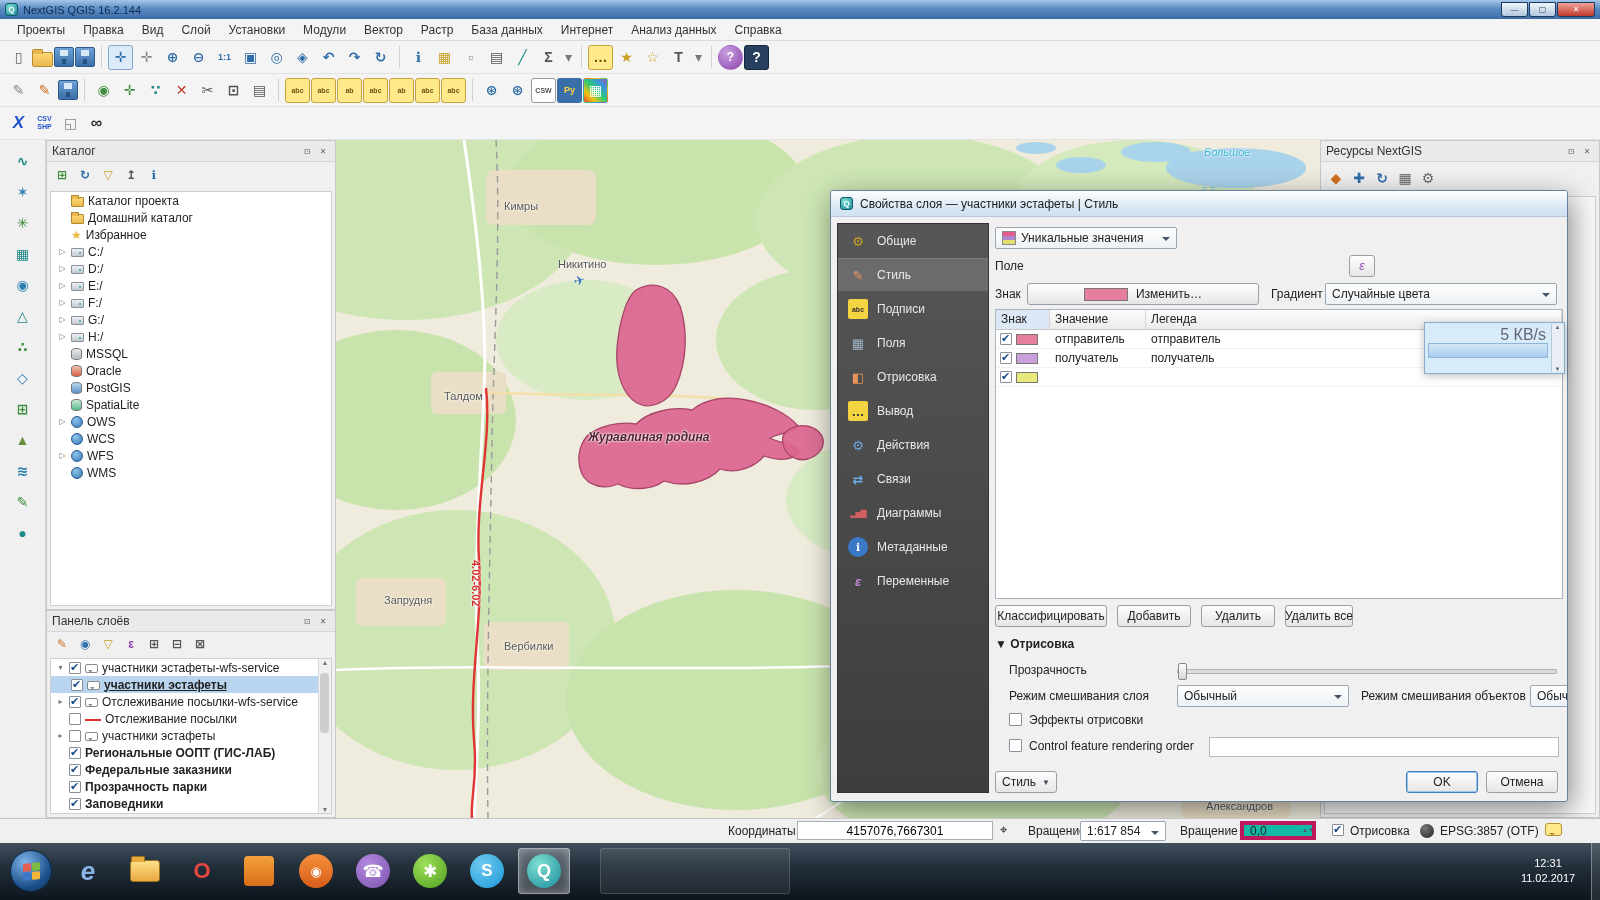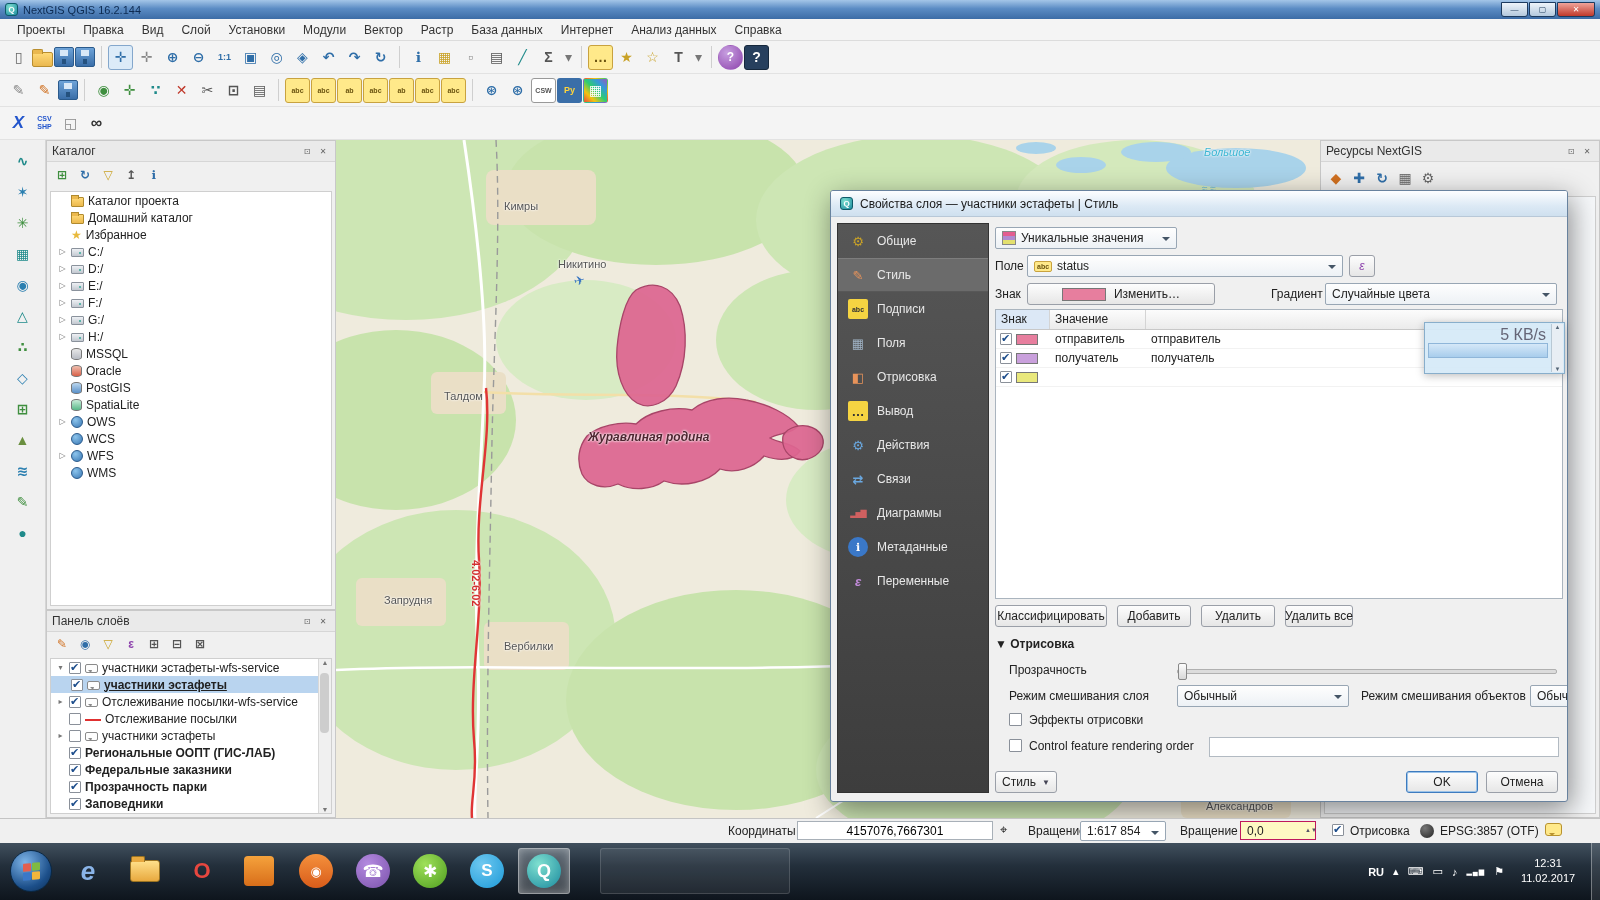--- a/index.html
+++ b/index.html
@@ -96,21 +96,21 @@
 .shandle{position:absolute;width:9px;height:17px;background:linear-gradient(#fdfdfd,#d8d8d8);border:1px solid #888;border-radius:2px;top:-7px;left:0}
 .cbx{position:absolute;width:13px;height:13px;background:#fff;border:1px solid #8a9099;border-radius:1px}
 .dfield{position:absolute;height:20px;background:#fff;border:1px solid #b2bac2}
 
 .dlov{position:absolute;left:1424px;top:322px;width:141px;height:52px;background:rgba(213,233,248,.93);border:1px solid #88aecb;box-shadow:0 2px 8px rgba(0,0,0,.25);z-index:60}
 .dlband{position:absolute;left:3px;right:16px;top:20px;height:15px;background:linear-gradient(#d5e8f8,#a8cdec);border:1px solid #8fb6d9}
 .dlsb{position:absolute;right:1px;top:1px;bottom:1px;width:12px;background:#e8eef4;border-left:1px solid #b8c8d4;display:flex;flex-direction:column;justify-content:space-between;align-items:center;font-size:6px;color:#567}
 
 .statusbar{position:absolute;left:0;top:818px;width:1600px;height:25px;background:#f0f0f0;border-top:1px solid #c4c4c4;z-index:45}
 .sb-input{position:absolute;background:#fff;border:1px solid #a8b0b8;text-align:center;font-size:12px;height:19px;font-family:"Liberation Sans",sans-serif}
-.spin{position:absolute;height:19px;background:#fef9c3;border:1px solid #be185d;display:flex;align-items:center;padding-left:6px}
+.spin{position:absolute;height:19px;background:#14b8a6;border:4px solid #be185d;display:flex;align-items:center;padding-left:6px}
 .spin::after{content:"▲▼";position:absolute;right:2px;font-size:6px;color:#556;letter-spacing:0;width:8px;line-height:7px;white-space:pre-wrap}
 .sbubble{position:absolute;width:17px;height:13px;background:#ffe98a;border:1px solid #b8922f;border-radius:3px}
 .sbubble::after{content:"";position:absolute;left:3px;bottom:-4px;border:3px solid transparent;border-top-color:#b8922f}
 
 .taskbar{position:absolute;left:0;top:843px;width:1600px;height:57px;background:linear-gradient(#41505e,#232f3b 40%,#0e151d);z-index:50}
 .orb{position:absolute;left:10px;top:7px;width:42px;height:42px;border-radius:50%;background:radial-gradient(circle at 35% 28%,#7db4e8,#1c4f8a 65%,#0d2d52);border:1px solid #0a2844;display:flex;align-items:center;justify-content:center}
 .flag{display:grid;grid-template-columns:8px 8px;grid-template-rows:8px 8px;gap:1px;transform:skewY(-6deg)}
 .flag i{border-radius:1px}
 .tb-btn{position:absolute;top:5px;width:52px;height:46px;border-radius:3px;display:flex;align-items:center;justify-content:center;font-size:22px;font-weight:bold}
 .tb-btn.active{background:rgba(255,255,255,.22);border:1px solid rgba(255,255,255,.45);box-shadow:inset 0 0 10px rgba(255,255,255,.35)}
@@ -552,39 +552,36 @@
           <span class="dico" style="color:#c08ad8;font-style:italic">ε</span>
           <span>Переменные</span>
         </div>
     </div>
 
     <div class="combo" style="left:164px;top:36px;width:182px">
         <span class="cat-ic"></span>
         <span>Уникальные значения</span>
       </div>
     <span class="lab" style="left:164px;top:68px">Поле</span>
-    <div class="combo" style="left:196px;top:64px;width:316px">
-        <span class="abc-ic">abc</span>
-        <span>status</span>
-      </div>
     <div class="btn" style="left:518px;top:64px;width:26px;font-style:italic;color:#8e44ad">ε</div>
     <span class="lab" style="left:164px;top:96px">Знак</span>
-    <div class="btn" style="left:196px;top:92px;width:188px;gap:8px">
+    <div class="btn" style="left:196px;top:92px;width:232px;gap:8px">
         <span class="sw" style="width: 44px; height: 13px; background: rgb(231, 126, 158);"></span>
         <span>Изменить…</span>
       </div>
     <span class="lab" style="left:440px;top:96px">Градиент</span>
     <div class="combo" style="left:494px;top:92px;width:232px">
         <span>Случайные цвета</span>
       </div>
 
     <div class="dtable">
       <div class="dth">
         <div style="width:54px;background:#dce8f6">Знак</div>
         <div style="width:96px">Значение</div>
+        <div style="flex:1">Легенда</div>
       </div>
       <div class="dtr">
         <div style="width:54px;display:flex;align-items:center;gap:4px;padding-left:4px">
             <span class="cb on"></span>
             <span class="sw" style="background: rgb(231, 126, 158);"></span>
           </div>
         <div style="width:96px;padding-left:5px">отправитель</div>
         <div style="flex:1;padding-left:5px">отправитель</div>
       </div>
       <div class="dtr">
@@ -690,29 +687,20 @@
     <div class="tb-btn" style="left:404px">
         <span class="circ" style="background:radial-gradient(circle at 35% 30%,#9fe05a,#4f9e1f)">✱</span>
       </div>
     <div class="tb-btn" style="left:461px">
         <span class="circ" style="background:radial-gradient(circle at 35% 30%,#6ec8f0,#1d9ad8)">S</span>
       </div>
     <div class="tb-btn active" style="left:518px">
         <span class="circ" style="background:radial-gradient(circle at 35% 30%,#7fe0d0,#1b8a9e);font-size:18px;font-weight:bold">Q</span>
       </div>
     <div class="tb-btn" style="left:600px;width:190px;background:rgba(255,255,255,.07);border:1px solid rgba(255,255,255,.15)"></div>
-    <div class="tray">
-      <span style="font-weight:bold">RU</span>
-      <span>▴</span>
-      <span>⌨</span>
-      <span>▭</span>
-      <span>♪</span>
-      <span style="font-size:7px;letter-spacing:1px">▂▄▆</span>
-      <span>⚑</span>
-    </div>
     <div class="clock">
       <div>12:31</div>
       <div>11.02.2017</div>
     </div>
     <div class="sliver"></div>
   </div>
 
 </div>
 
 </body></html>

